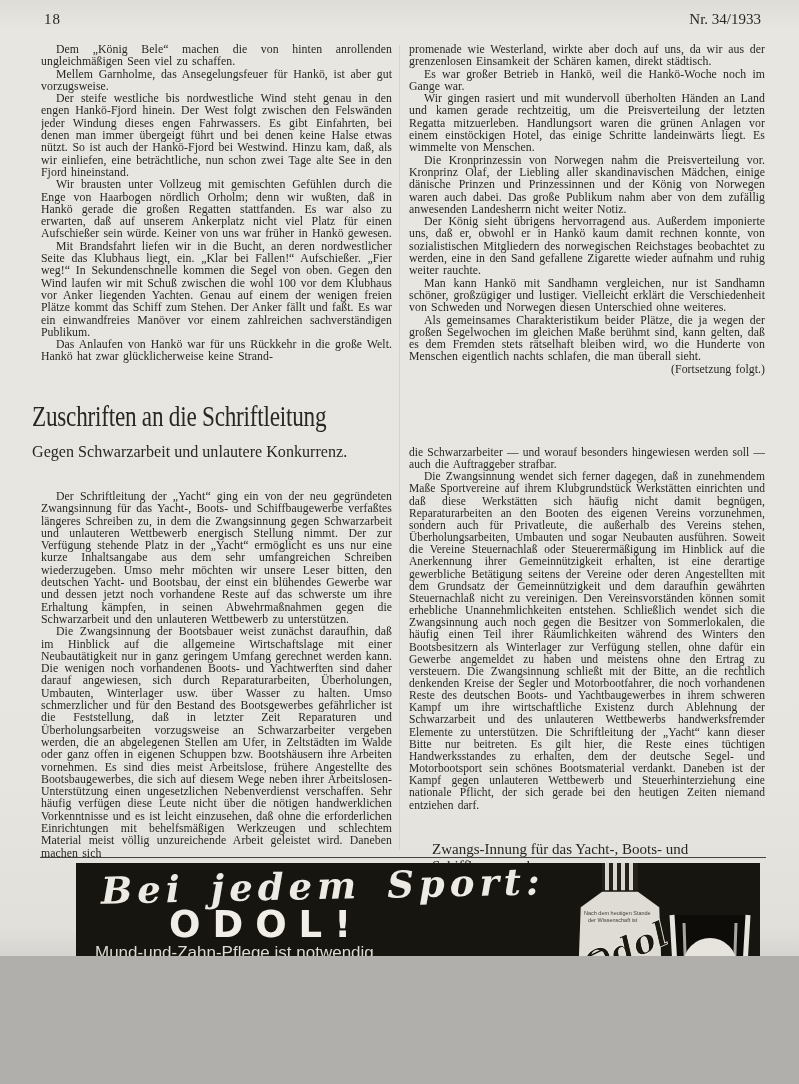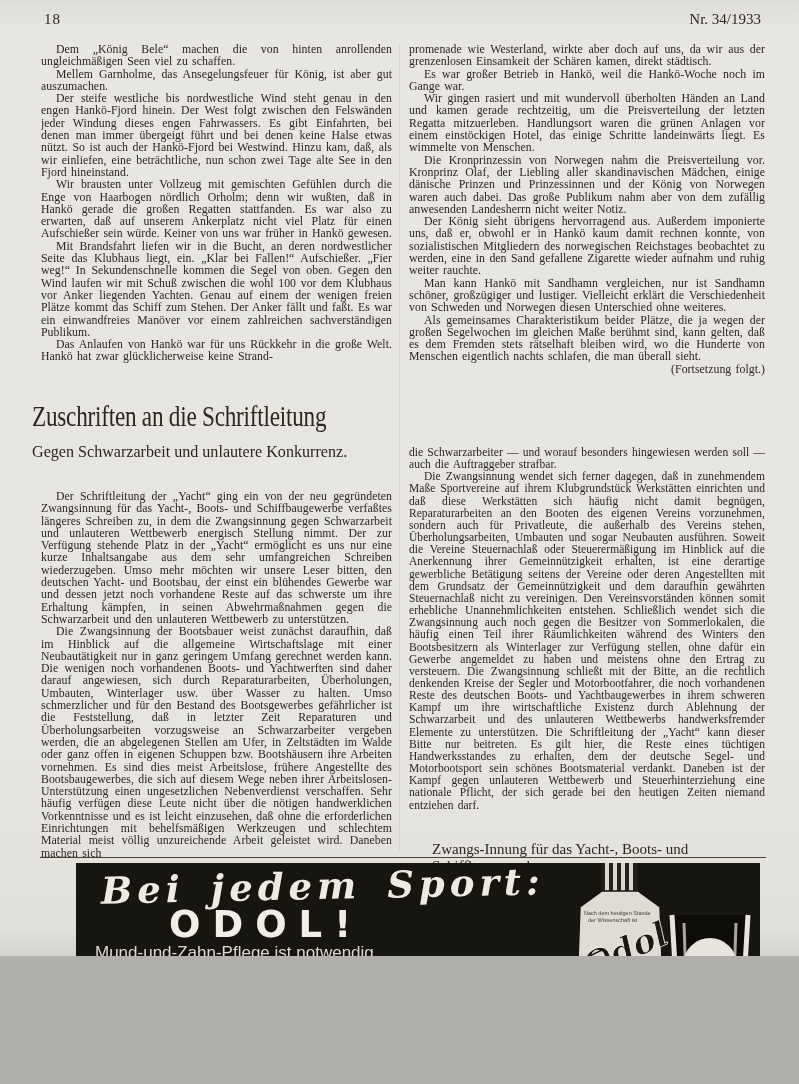--- a/index.html
+++ b/index.html
@@ -53,21 +53,21 @@
 
 <div class="page">
 
   <div class="pagenum">18</div>
   <div class="issue">Nr. 34/1933</div>
 
   <div class="colrule"></div>
 
   <div class="textblock lt">
     <p>Dem „König Bele“ machen die von hinten anrollenden ungleichmäßigen Seen viel zu schaffen.</p>
-    <p>Mellem Garnholme, das Ansegelungsfeuer für König, ist aber gut auszumachen.</p>
+    <p>Mellem Garnholme, das Ansegelungsfeuer für Hankö, ist aber gut vorzugsweise.</p>
     <p>Der steife westliche bis nordwestliche Wind steht genau in den engen Hankö-Fjord hinein. Der West folgt zwischen den Felswänden jeder Windung dieses engen Fahrwassers. Es gibt Einfahrten, bei denen man immer übergeigt führt und bei denen keine Halse etwas nützt. So ist auch der Hankö-Fjord bei Westwind. Hinzu kam, daß, als wir einliefen, eine beträchtliche, nun schon zwei Tage alte See in den Fjord hineinstand.</p>
     <p>Wir brausten unter Vollzeug mit gemischten Gefühlen durch die Enge von Haarbogen nördlich Orholm; denn wir wußten, daß in Hankö gerade die großen Regatten stattfanden. Es war also zu erwarten, daß auf unserem Ankerplatz nicht viel Platz für einen Aufschießer sein würde. Keiner von uns war früher in Hankö gewesen.</p>
     <p>Mit Brandsfahrt liefen wir in die Bucht, an deren nordwestlicher Seite das Klubhaus liegt, ein. „Klar bei Fallen!“ Aufschießer. „Fier weg!“ In Sekundenschnelle kommen die Segel von oben. Gegen den Wind laufen wir mit Schuß zwischen die wohl 100 vor dem Klubhaus vor Anker liegenden Yachten. Genau auf einem der wenigen freien Plätze kommt das Schiff zum Stehen. Der Anker fällt und faßt. Es war ein einwandfreies Manöver vor einem zahlreichen sachverständigen Publikum.</p>
     <p>Das Anlaufen von Hankö war für uns Rückkehr in die große Welt. Hankö hat zwar glücklicherweise keine Strand-</p>
   </div>
 
   <div class="textblock rt">
     <p class="noindent">promenade wie Westerland, wirkte aber doch auf uns, da wir aus der grenzenlosen Einsamkeit der Schären kamen, direkt städtisch.</p>
     <p>Es war großer Betrieb in Hankö, weil die Hankö-Woche noch im Gange war.</p>
     <p>Wir gingen rasiert und mit wundervoll überholten Händen an Land und kamen gerade rechtzeitig, um die Preisverteilung der letzten Regatta mitzuerleben. Handlungsort waren die grünen Anlagen vor einem einstöckigen Hotel, das einige Schritte landeinwärts liegt. Es wimmelte von Menschen.</p>

